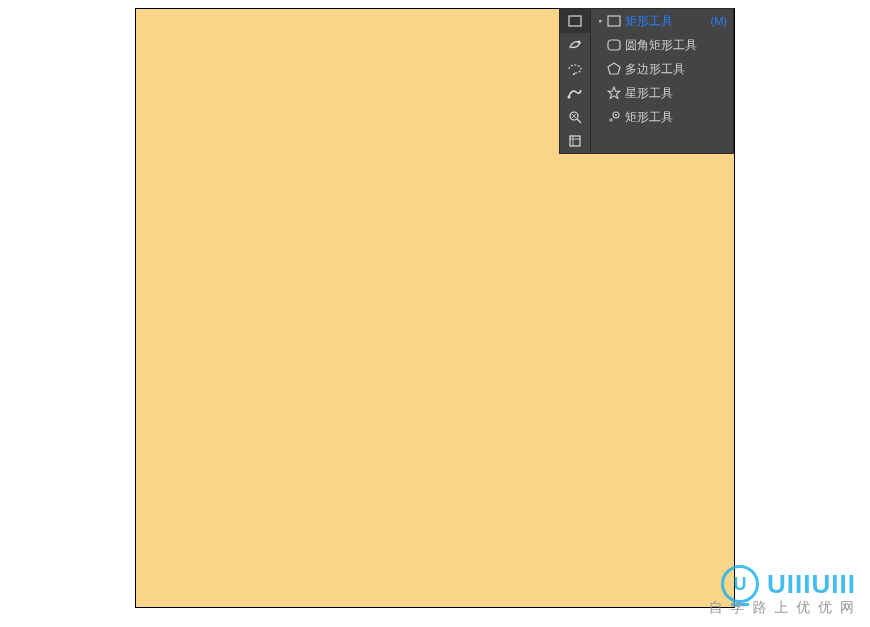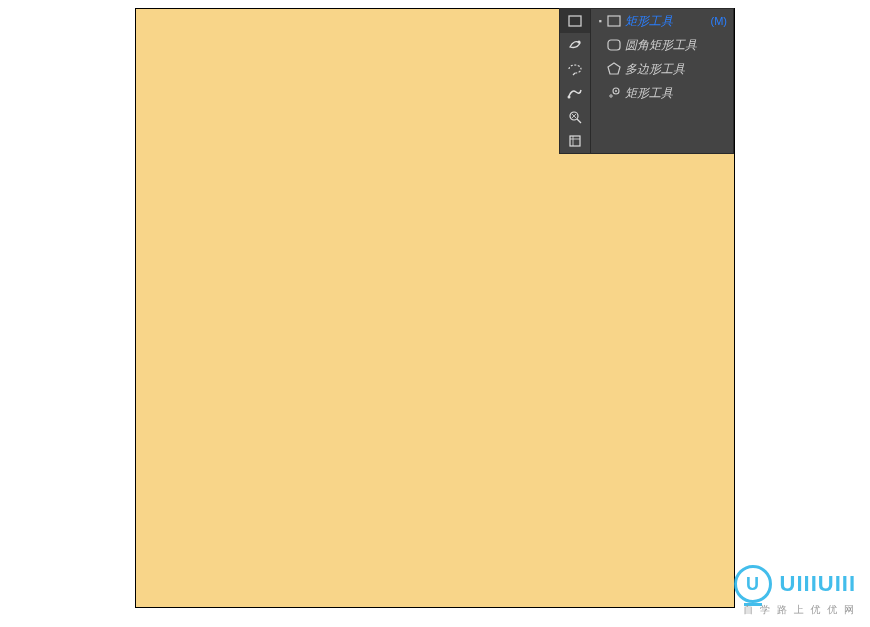--- a/index.html
+++ b/index.html
@@ -73,21 +73,20 @@
     }
     .flyout-item .tool-icon {
       width: 22px;
       display: flex;
       align-items: center;
       justify-content: center;
     }
     .flyout-item .tool-label {
       flex: 1;
       white-space: nowrap;
-      font-style: italic;
     }
     .flyout-item .tool-shortcut {
       margin-left: 4px;
       font-size: 11px;
     }
     .watermark {
       position: absolute;
       right: 14px;
       bottom: 24px;
       display: flex;
@@ -114,28 +113,28 @@
       bottom:-6px;
       left:50%;
       transform:translateX(-50%);
       width:18px;
       height:3px;
       background:#23b2e8;
     }
     .wm-text {
       color: #23b2e8;
       font-weight: bold;
-      font-size: 22px;
+      font-size: 26px;
       letter-spacing: 1px;
     }
     .wm-sub {
       position: absolute;
       right: 14px;
       bottom: 10px;
-      font-size: 10px;
+      font-size: 14px;
       color: #999;
       letter-spacing: 2px;
     }
     svg { display: block; }
   </style>
 </head>
 <body>
 
 <div class="canvas"></div>
 
@@ -207,20 +206,30 @@
             <polygon points="7,1 13,5 11,12 3,12 1,5" fill="none" stroke="#ccc" stroke-width="1.2"></polygon>
           </svg>
       </span>
       <span class="tool-label">多边形工具</span>
       <span class="tool-shortcut"></span>
     </div>
     <div class="flyout-item">
       <span class="dot"></span>
       <span class="tool-icon">
         <svg width="14" height="14" viewBox="0 0 14 14">
+            <polygon points="7,1 8.6,5.2 13,5.2 9.5,8 10.8,12.5 7,9.8 3.2,12.5 4.5,8 1,5.2 5.4,5.2" fill="none" stroke="#ccc" stroke-width="1.1"></polygon>
+          </svg>
+      </span>
+      <span class="tool-label">星形工具</span>
+      <span class="tool-shortcut"></span>
+    </div>
+    <div class="flyout-item">
+      <span class="dot"></span>
+      <span class="tool-icon">
+        <svg width="14" height="14" viewBox="0 0 14 14">
             <circle cx="9" cy="5" r="3" fill="none" stroke="#ccc" stroke-width="1.1"></circle>
             <circle cx="9" cy="5" r="1" fill="#ccc"></circle>
             <circle cx="4" cy="10" r="1.2" fill="none" stroke="#ccc" stroke-width="1"></circle>
           </svg>
       </span>
       <span class="tool-label">矩形工具</span>
       <span class="tool-shortcut"></span>
     </div>
   </div>
 </div>

